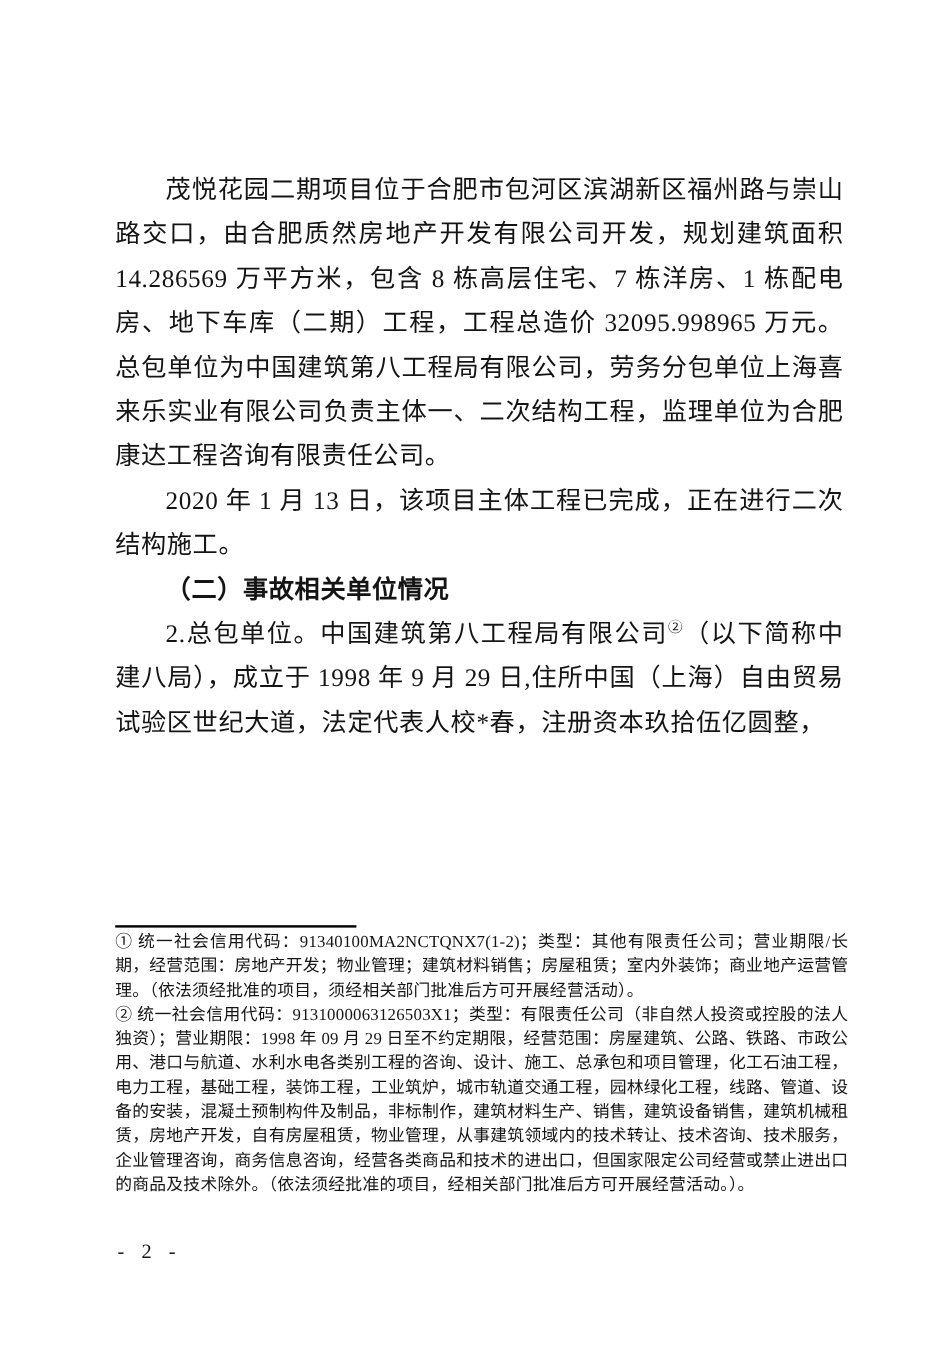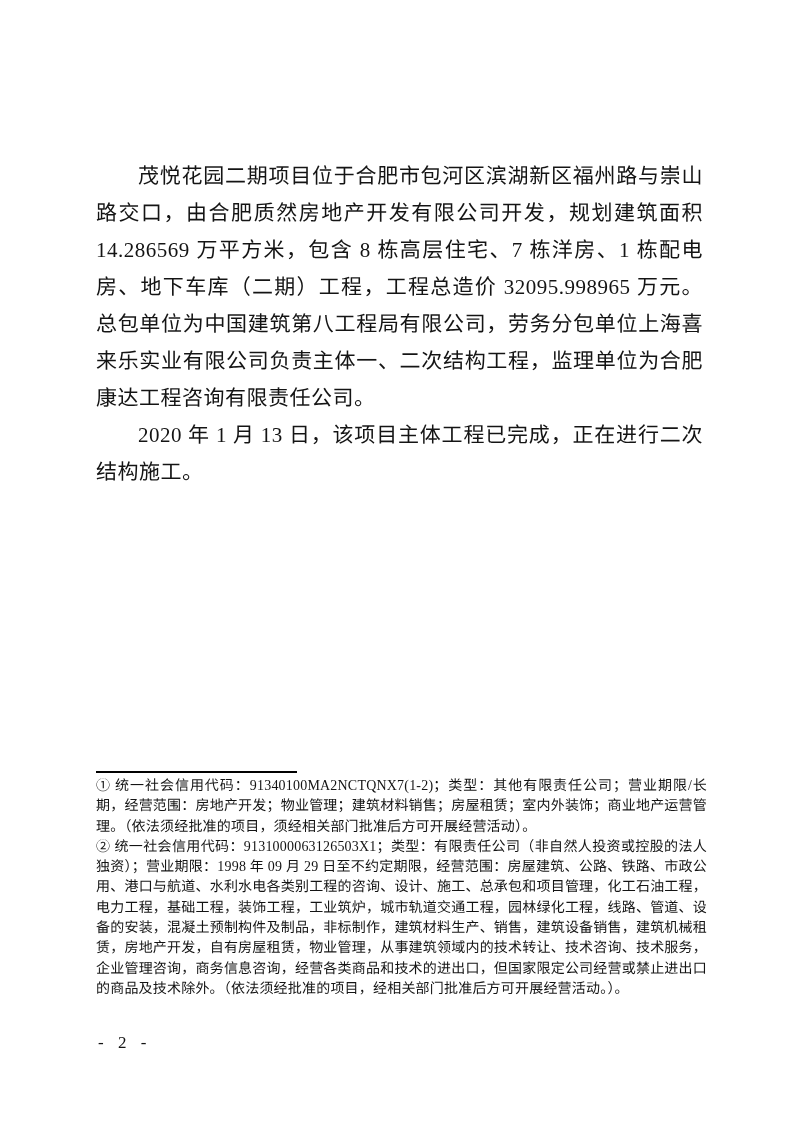--- a/index.html
+++ b/index.html
@@ -18,21 +18,20 @@
   }
   .body-text {
     position: absolute;
     left: 96px;
     top: 140px;
     width: 607px;
     font-size: 21px;
     line-height: 37px;
     letter-spacing: 0.5px;
     text-align: justify;
-    margin-top: 18px;
   }
   .para {
     margin: 0;
     text-indent: 2em;
   }
   .para.heading {
     font-weight: bold;
   }
   sup.fn-ref {
     font-size: 0.58em;
@@ -74,20 +73,22 @@
   }
 </style>
 </head>
 <body>
 
 <div class="page">
 
   <div class="body-text" id="body-content">
       <p class="para body">茂悦花园二期项目位于合肥市包河区滨湖新区福州路与崇山路交口，由合肥质然房地产开发有限公司开发，规划建筑面积 14.286569 万平方米，包含 8 栋高层住宅、7 栋洋房、1 栋配电房、地下车库（二期）工程，工程总造价 32095.998965 万元。总包单位为中国建筑第八工程局有限公司，劳务分包单位上海喜来乐实业有限公司负责主体一、二次结构工程，监理单位为合肥康达工程咨询有限责任公司。</p>
       <p class="para body">2020 年 1 月 13 日，该项目主体工程已完成，正在进行二次结构施工。</p>
+      <p class="para heading">（二）事故相关单位情况</p>
+      <p class="para body">2.总包单位。中国建筑第八工程局有限公司<sup class="fn-ref">②</sup>（以下简称中建八局），成立于 1998 年 9 月 29 日,住所中国（上海）自由贸易试验区世纪大道，法定代表人校*春，注册资本玖拾伍亿圆整，</p>
     </div>
 
   <div class="footnote-sep"></div>
 
   <div class="footnotes" id="footnotes">
       <p class="footnote"><span class="fn-marker">①</span><span>统一社会信用代码：91340100MA2NCTQNX7(1-2)；类型：其他有限责任公司；营业期限/长期，经营范围：房地产开发；物业管理；建筑材料销售；房屋租赁；室内外装饰；商业地产运营管理。（依法须经批准的项目，须经相关部门批准后方可开展经营活动）。</span></p>
       <p class="footnote"><span class="fn-marker">②</span><span>统一社会信用代码：9131000063126503X1；类型：有限责任公司（非自然人投资或控股的法人独资）；营业期限：1998 年 09 月 29 日至不约定期限，经营范围：房屋建筑、公路、铁路、市政公用、港口与航道、水利水电各类别工程的咨询、设计、施工、总承包和项目管理，化工石油工程，电力工程，基础工程，装饰工程，工业筑炉，城市轨道交通工程，园林绿化工程，线路、管道、设备的安装，混凝土预制构件及制品，非标制作，建筑材料生产、销售，建筑设备销售，建筑机械租赁，房地产开发，自有房屋租赁，物业管理，从事建筑领域内的技术转让、技术咨询、技术服务，企业管理咨询，商务信息咨询，经营各类商品和技术的进出口，但国家限定公司经营或禁止进出口的商品及技术除外。（依法须经批准的项目，经相关部门批准后方可开展经营活动。）。</span></p>
     </div>
 
   <div class="page-number">- 2 -</div>

